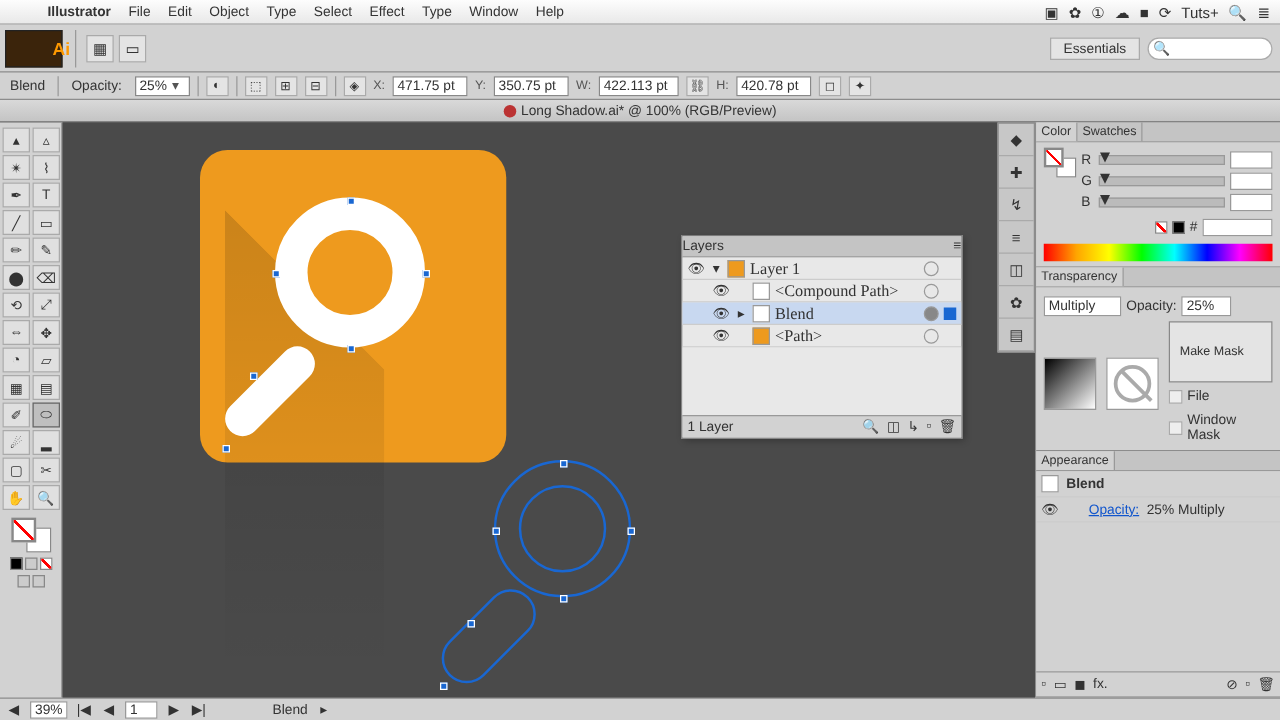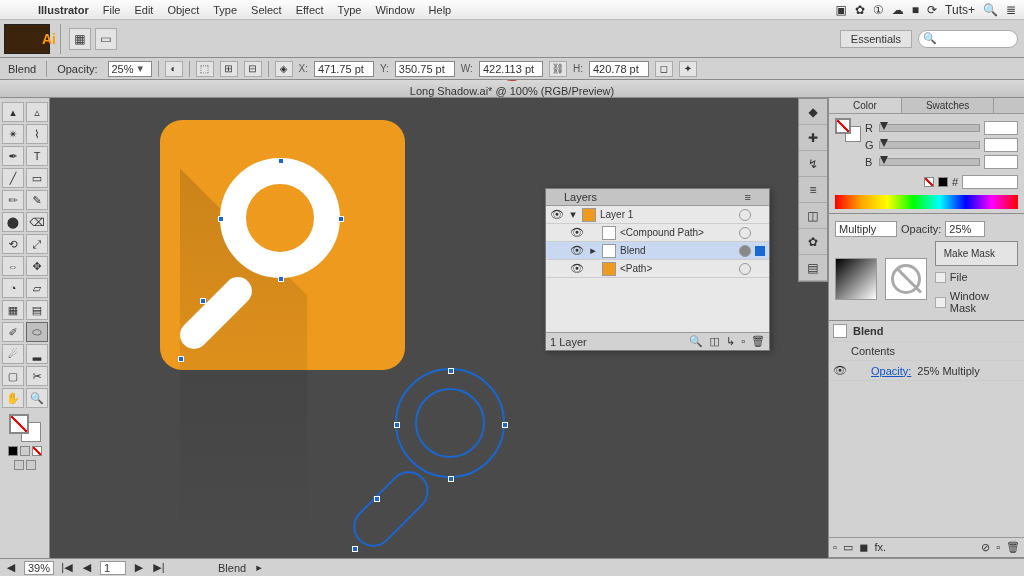--- a/index.html
+++ b/index.html
@@ -24,21 +24,21 @@
 
 .control-bar { height:22px; background:#d2d2d2; border-bottom:1px solid #8c8c8c; display:flex; align-items:center; padding:0 4px; gap:6px; }
 .control-bar .lbl { padding:0 4px; }
 .control-bar .field { height:16px; background:#fff; border:1px solid #888; padding:0 3px; display:flex; align-items:center; min-width:40px;}
 .control-bar .drop::after { content:"▾"; margin-left:4px; color:#555;}
 .control-bar .ico { width:18px; height:16px; border:1px solid #aaa; background:#e4e4e4; display:flex; align-items:center; justify-content:center; font-size:10px;}
 .control-bar .sep { width:1px; height:16px; background:#999;}
 .control-bar .axis { font-size:10px; color:#555; }
 
 
-.doc-tab { height:18px; background:linear-gradient(#d9d9d9,#c4c4c4); border-bottom:1px solid #8c8c8c; display:flex; align-items:center; justify-content:center; gap:4px; font-size:10px; color:#444;flex-direction:column;}
+.doc-tab { height:18px; background:linear-gradient(#d9d9d9,#c4c4c4); border-bottom:1px solid #8c8c8c; display:flex; align-items:center; justify-content:center; gap:4px; font-size:10px; color:#444;}
 .doc-tab .red-x { width:10px; height:10px; background:#b33; border-radius:50%; }
 
 
 .main-row { display:flex; height:calc(576px - 20px - 38px - 22px - 18px - 18px); }
 
 
 .toolbox { width:50px; background:#d2d2d2; border-right:1px solid #8c8c8c; display:flex; flex-direction:column; padding:4px 2px;}
 .tool-grid { display:grid; grid-template-columns:1fr 1fr; gap:2px; }
 .tool { width:22px; height:20px; background:#e0e0e0; border:1px solid #aaa; display:flex; align-items:center; justify-content:center; font-size:11px;}
 .tool.sel { background:#bfbfbf; border-color:#666; }
@@ -66,56 +66,56 @@
 .magnifier.ghost { left:345px; top:270px; }
 .magnifier.ghost .mag-ring { width:110px; height:110px; border:2px solid #1967d2; background:transparent; border-radius:50%; }
 .magnifier.ghost .mag-ring::after{content:"";position:absolute;inset:20px;border:2px solid #1967d2;border-radius:50%;}
 .magnifier.ghost .mag-handle { width:40px; height:90px; border:2px solid #1967d2; background:transparent; border-radius:20px; top:96px; left:-24px; }
 
 .pt { position:absolute; width:6px; height:6px; background:#1967d2; border:1px solid #fff;}
 .anchors .pt{ }
 
 
 .layers-panel { position:absolute; left:495px; top:90px; width:225px; background:#d2d2d2; border:1px solid #7a7a7a; box-shadow:2px 2px 6px rgba(0,0,0,.3); }
-.panel-tab { background:#c4c4c4; border-bottom:1px solid #999; padding:2px 18px; font-size:10px; display:flex; align-items:center;}
+.panel-tab { background:#c4c4c4; border-bottom:1px solid #999; padding:2px 0; font-size:10px; display:flex; align-items:center;}
 .panel-tab .close { margin-left:auto; }
 .layer-list { background:#e8e8e8; }
 .layer-row { display:flex; align-items:center; height:18px; border-bottom:1px solid #ccc; padding:0 4px; gap:4px;}
 .layer-row .vis { width:14px; text-align:center;}
 .layer-row .thumb { width:14px; height:14px; border:1px solid #999; background:#fff;}
 .layer-row .thumb.orange{background:#ee9a1e;}
 .layer-row .tw{width:10px;text-align:center;}
-.layer-row .name{flex:1; font-size:10px;}
+.layer-row .name{flex:1; font-size:13px;font-family:Liberation Serif, serif;}
 .layer-row .targ{width:12px;height:12px;border:1px solid #999;border-radius:50%;}
 .layer-row .sel{width:10px;height:10px;background:#1967d2;}
 .layer-row.indent1{padding-left:24px;}
 .panel-foot { display:flex; align-items:center; justify-content:space-between; padding:2px 4px; border-top:1px solid #999; background:#d2d2d2; font-size:10px;}
 .panel-foot .icons{display:flex;gap:6px;}
 
 
 .right-col { width:196px; background:#d2d2d2; border-left:1px solid #8c8c8c; display:flex; flex-direction:column;}
 .panel { border-bottom:1px solid #8c8c8c; }
 .panel .tabs { display:flex; background:#c4c4c4; border-bottom:1px solid #999;}
-.panel .tabs .t{ padding:2px 24px; font-size:10px; border-right:1px solid #999;}
+.panel .tabs .t{ padding:2px 4px; font-size:10px; border-right:1px solid #999;}
 .panel .tabs .t.active{ background:#d2d2d2;}
 .panel-body { padding:4px 6px; background:#d2d2d2; }
 .slider-row { display:flex; align-items:center; gap:4px; margin:3px 0;}
 .slider-row .lab{width:10px;}
 .slider-row .track{flex:1;height:8px;background:#bbb;position:relative;border:1px solid #999;}
 .slider-row .track .knob{position:absolute;top:-3px;left:0;width:0;height:0;border-left:4px solid transparent;border-right:4px solid transparent;border-top:8px solid #333;}
 .slider-row .val{width:34px;height:14px;background:#fff;border:1px solid #999;}
 .hue-strip{height:14px;margin-top:6px;background:linear-gradient(90deg,red,orange,yellow,lime,cyan,blue,magenta,red);}
 .trans-row{display:flex;align-items:center;gap:4px;margin:3px 0;}
 .trans-row .field{height:16px;background:#fff;border:1px solid #999;padding:0 3px;display:flex;align-items:center;}
 .trans-preview{display:flex;gap:8px;align-items:center;margin-top:4px;}
 .trans-preview .pv{width:42px;height:42px;border:1px solid #999;background:#fff;display:flex;align-items:center;justify-content:center;}
 .trans-preview .pv.grad{background:linear-gradient(135deg,#000,#fff);}
 .trans-preview .nope{width:30px;height:30px;border:3px solid #aaa;border-radius:50%;position:relative;}
 .trans-preview .nope::after{content:"";position:absolute;left:-2px;top:12px;width:34px;height:3px;background:#aaa;transform:rotate(45deg);}
-.btn{padding:6px 8px;background:#e4e4e4;border:1px solid #888;font-size:10px;}
+.btn{padding:18px 8px;background:#e4e4e4;border:1px solid #888;font-size:10px;}
 .chk-row{display:flex;align-items:center;gap:4px;margin:2px 0;font-size:10px;color:#888;}
 .chk{width:11px;height:11px;border:1px solid #aaa;background:#eee;}
 .appear-row{display:flex;align-items:center;gap:6px;padding:3px 4px;border-bottom:1px solid #ccc;font-size:10px;}
 .appear-row .sw{width:14px;height:14px;border:1px solid #999;background:#fff;}
 .appear-row a{color:#1155cc;text-decoration:underline;}
 .panel-foot2{display:flex;gap:6px;padding:3px 4px;border-top:1px solid #999;background:#d2d2d2;font-size:10px;}
 
 
 .status-bar { height:18px; background:#d2d2d2; border-top:1px solid #8c8c8c; display:flex; align-items:center; padding:0 4px; gap:6px; font-size:10px;}
 .status-bar .field{height:14px;background:#fff;border:1px solid #999;padding:0 3px;display:flex;align-items:center;}
@@ -378,20 +378,23 @@
           <div class="mini none"></div>
           <div class="mini black"></div>
           <span>#</span>
           <div class="val" style="width:56px;"></div>
         </div>
         <div class="hue-strip"></div>
       </div>
     </div>
 
     <div class="panel">
+      <div class="tabs">
+          <div class="t active">Transparency</div>
+        </div>
       <div class="panel-body">
         <div class="trans-row">
           <div class="field drop" style="min-width:62px;">
               <span>Multiply</span>
             </div>
           <span>Opacity:</span>
           <div class="field drop" style="min-width:40px;">
               <span>25%</span>
             </div>
         </div>
@@ -409,27 +412,27 @@
             <div class="chk-row">
                 <div class="chk"></div>
                 <span>Window Mask</span>
               </div>
           </div>
         </div>
       </div>
     </div>
 
     <div class="panel" style="flex:1;display:flex;flex-direction:column;">
+      <div class="tabs">
+          <div class="t active">Appearance</div>
+        </div>
       <div class="panel-body" style="padding:0;flex:1;">
         <div class="appear-row">
             <div class="sw"></div>
             <b>Blend</b>
-          </div>
-        <div class="appear-row" style="padding-left:22px;">
-            <span>Contents</span>
           </div>
         <div class="appear-row">
           <span>👁</span>
           <span style="width:12px;"></span>
           <a>Opacity:</a>
           <span>25% Multiply</span>
         </div>
       </div>
       <div class="panel-foot2">
         <span>▫</span>

